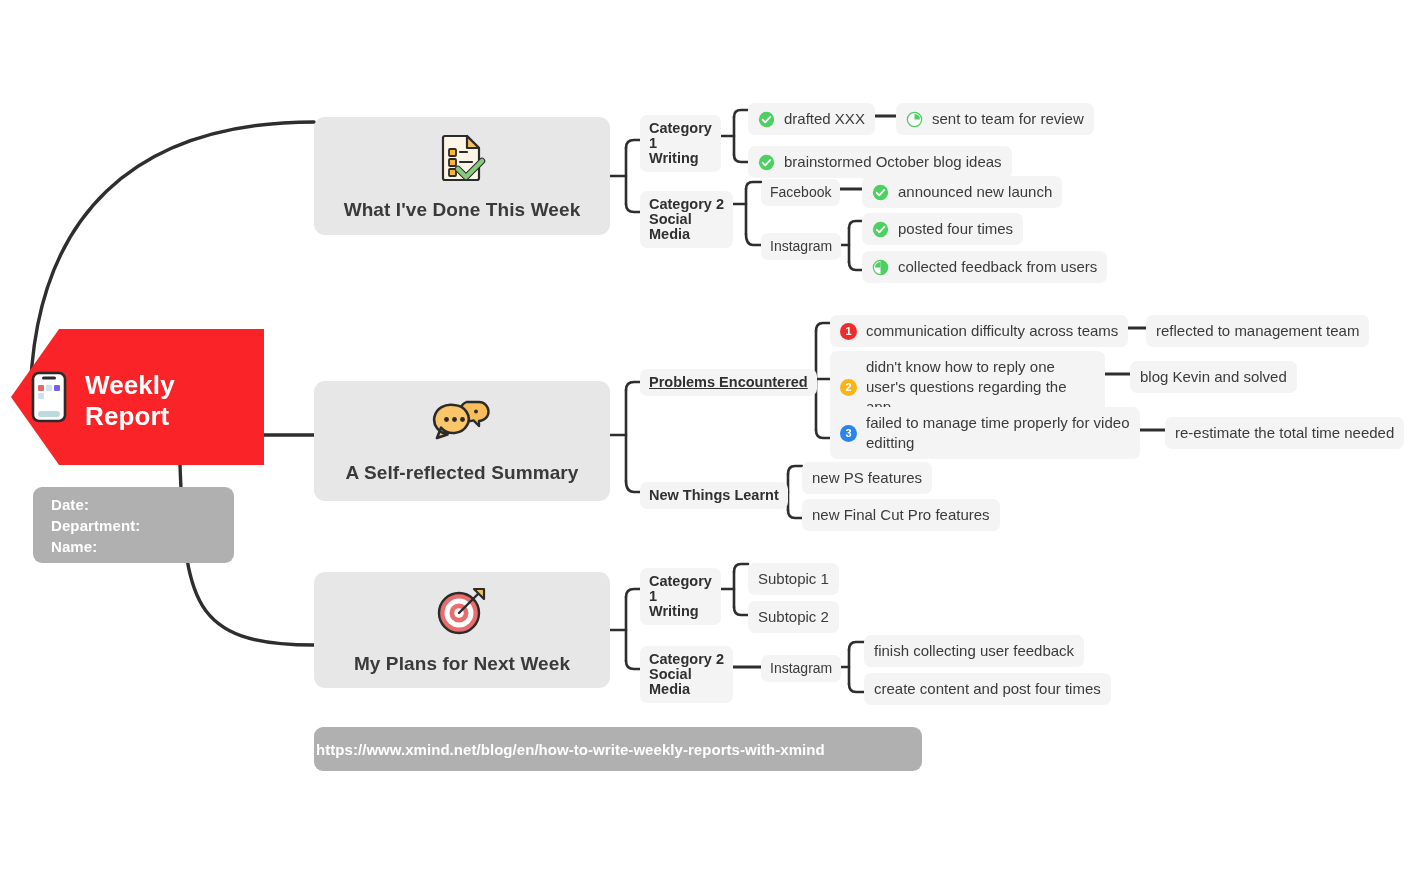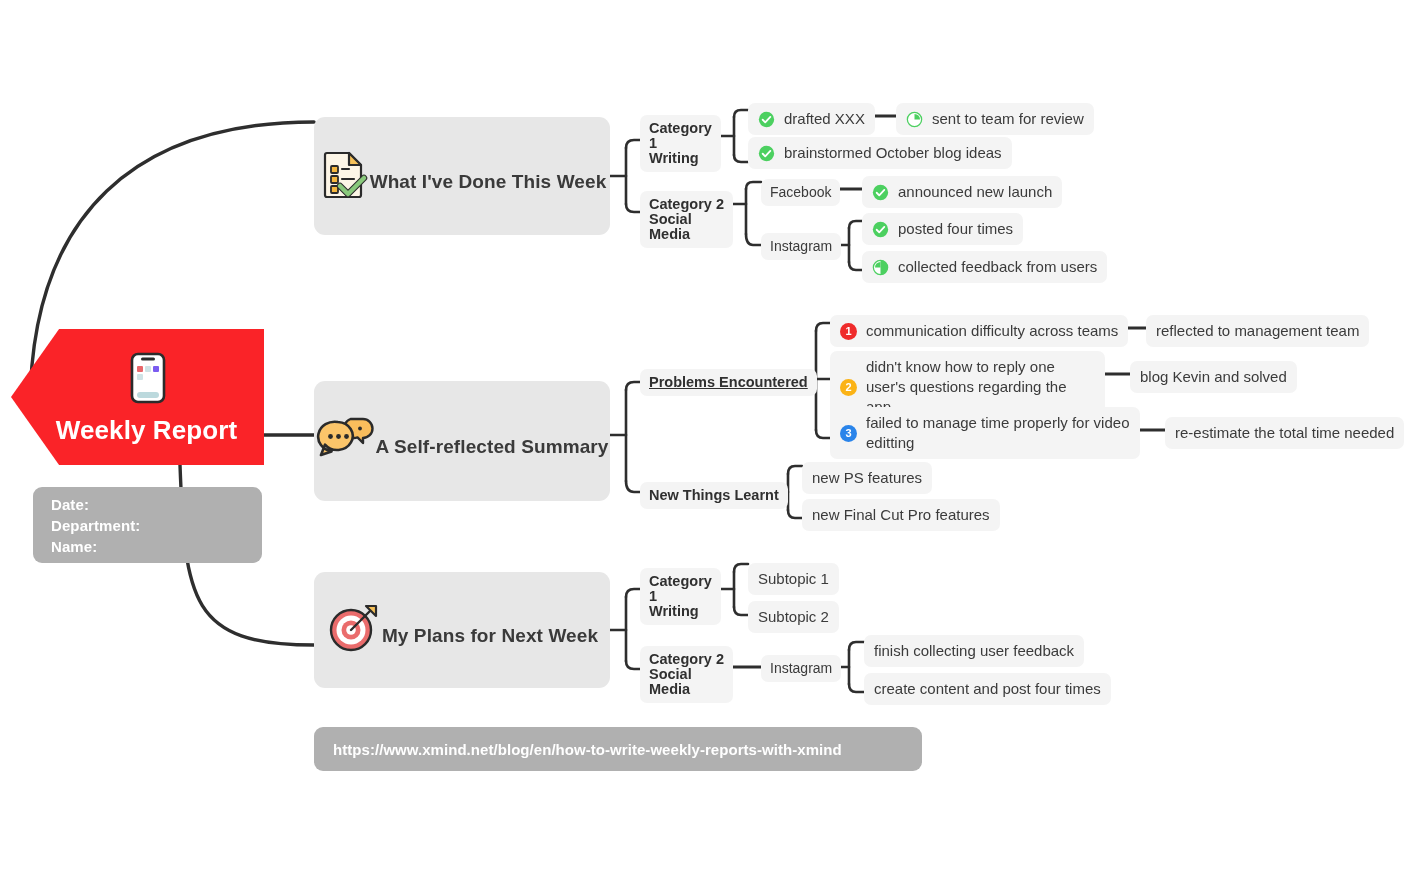--- a/index.html
+++ b/index.html
@@ -36,40 +36,39 @@
   }
 
   
   .root {
     left: 11px;
     top: 329px;
     width: 253px;
     height: 136px;
     background: #fa2328;
     clip-path: polygon(0% 50%, 19% 0%, 100% 0%, 100% 100%, 19% 100%);
-    flex-direction: column;
     justify-content: center;
     align-items: center;
     z-index: 4;
   }
   .root .root-title {
     color: #ffffff;
     font-size: 26px;
     font-weight: 700;
     letter-spacing: .1px;
     margin-top: 7px;
     padding-left: 18px;
   }
   .phone-icon { margin-top: 4px; margin-left: 20px; }
 
   
   .infobox {
     left: 33px;
     top: 487px;
-    width: 229px;
+    width: 201px;
     height: 76px;
     background: #b0b0b0;
     border-radius: 9px;
     flex-direction: column;
     align-items: flex-start;
     justify-content: center;
     padding: 0 0 0 18px;
     z-index: 3;
   }
   .infobox span {
@@ -78,21 +77,21 @@
     font-weight: 700;
     line-height: 21px;
     letter-spacing: .1px;
   }
 
   
   .main-topic {
     width: 296px;
     background: #e7e7e7;
     border-radius: 11px;
-    flex-direction: row;
+    flex-direction: column;
     justify-content: center;
     align-items: center;
     z-index: 3;
   }
   .main-topic .mt-label {
     font-size: 19px;
     font-weight: 700;
     color: #3a3a3a;
     letter-spacing: .1px;
     margin-top: 12px;
@@ -155,21 +154,21 @@
   .urlbar {
     position: absolute;
     left: 314px;
     top: 727px;
     width: 608px;
     height: 44px;
     background: #b0b0b0;
     border-radius: 9px;
     display: flex;
     align-items: center;
-    padding-left: 19px;
+    padding-left: 2px;
     box-sizing: border-box;
     z-index: 3;
   }
   .urlbar span {
     color: #ffffff;
     font-size: 15px;
     font-weight: 700;
     letter-spacing: .05px;
   }
 </style>
@@ -315,21 +314,21 @@
   </div>
   <div class="chip lvl3" style="left:896px; top:103px;">
     <span class="ico">
       <svg width="17" height="17" viewBox="0 0 20 20" xmlns="http://www.w3.org/2000/svg">
         <circle cx="10" cy="10" r="8.4" fill="#ffffff" stroke="#4cd060" stroke-width="1.5"></circle>
         <path d="M10 10 L10 3.5 A6.5 6.5 0 0 1 16.5 10 Z" fill="#4cd060"></path>
       </svg>
     </span>
     <span class="txt">sent to team for review</span>
   </div>
-  <div class="chip lvl3" style="left:748px; top:137px;">
+  <div class="chip lvl3" style="left:748px; top:146px;">
     <span class="ico">
       <svg width="17" height="17" viewBox="0 0 20 20" xmlns="http://www.w3.org/2000/svg">
         <circle cx="10" cy="10" r="9" fill="#4cd060"></circle>
         <path d="M5.5 10.3 l3 3 l6 -6.3" fill="none" stroke="#ffffff" stroke-width="2.1" stroke-linecap="round" stroke-linejoin="round"></path>
       </svg>
     </span>
     <span class="txt">brainstormed October blog ideas</span>
   </div>
 
   <div class="chip lvl2 plain" style="left:761px; top:179px;">

